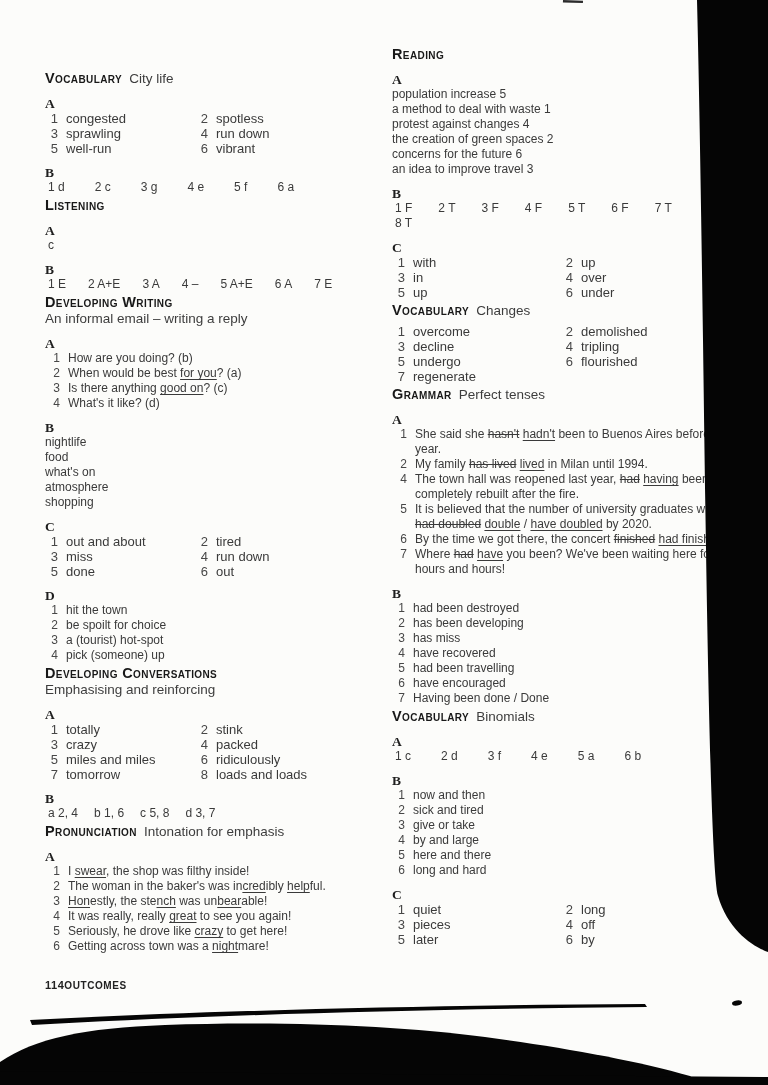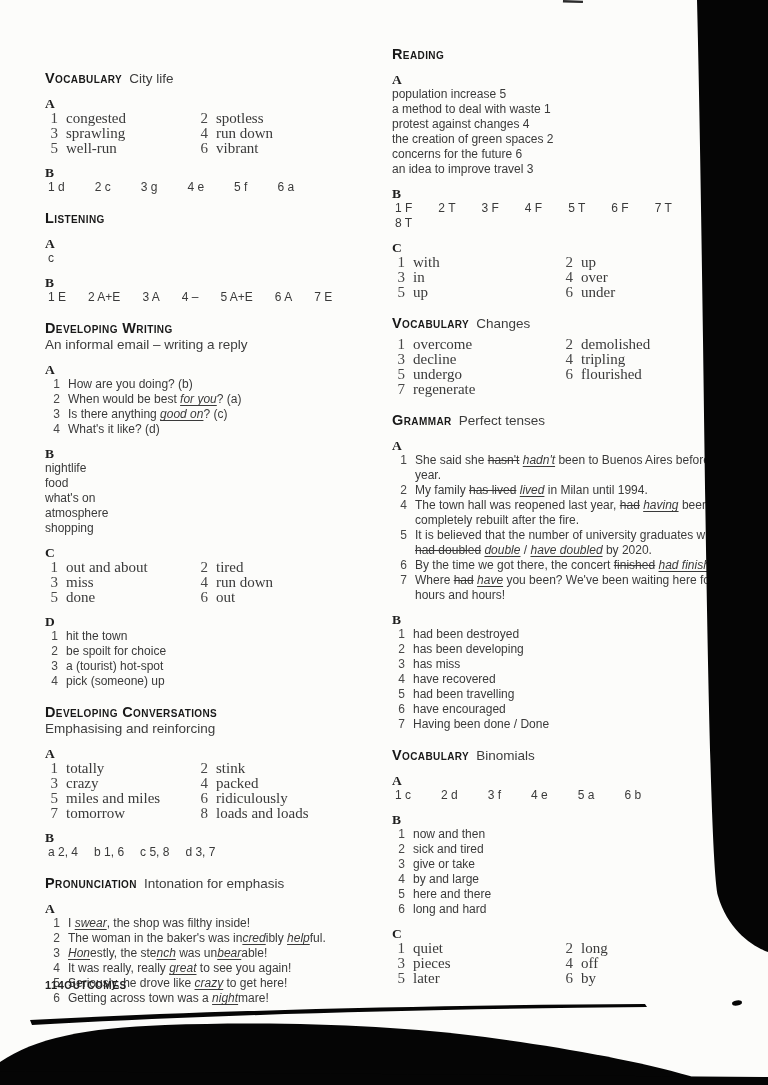--- a/index.html
+++ b/index.html
@@ -5,39 +5,39 @@
   html,body{margin:0;padding:0;background:#e9e9e9;}
   .page{
     position:relative;width:768px;height:1085px;margin:0 auto;
     background:#fcfcfa;overflow:hidden;
     font-family:"Liberation Sans","DejaVu Sans",sans-serif;
     color:#3a3a3a;-webkit-font-smoothing:antialiased;
   }
   .col{position:absolute;}
   .unit-title{font-size:18px;font-weight:bold;color:#161616;letter-spacing:.2px;margin-bottom:20px;}
   section{display:block;}
-  .sec{margin-top:15px;}
+  .sec{margin-top:2px;}
   .sec-head{font-size:14.5px;font-weight:bold;color:#181818;font-variant:small-caps;letter-spacing:.4px;line-height:17px;}
   .sec-sub{font-variant:normal;font-weight:normal;font-size:13.5px;color:#3d3d3d;letter-spacing:0;margin-left:7px;}
   .sec-subline{font-variant:normal;font-weight:normal;font-size:13.5px;color:#3d3d3d;line-height:16px;}
   .part-label{font-family:"Liberation Serif","DejaVu Serif",serif;font-weight:bold;font-size:13.5px;color:#1f1f1f;margin-top:9px;line-height:15px;}
-  .pairs{display:grid;grid-template-columns:150px 1fr;font-size:15px;line-height:15px;padding-left:3px;font-family:Liberation Serif, serif;}
+  .pairs{display:grid;grid-template-columns:150px 1fr;font-size:13px;line-height:15px;padding-left:3px;}
   .plain-lines{font-size:12px;line-height:15px;}
   .item{white-space:nowrap;}
   .num{display:inline-block;min-width:10px;text-align:right;margin-right:8px;color:#474747;}
   .inline-list{font-size:12px;line-height:15px;padding-left:3px;}
   .inline-list span{margin-right:30px;}
   .inline-list.tight span{margin-right:22px;}
   .inline-list.tighter span{margin-right:16px;}
   .inline-list.wide span{margin-right:26px;}
   .num-item{display:flex;font-size:12px;line-height:15px;padding-left:3px;}
   .num-item .num{flex:0 0 12px;}
   .num-item .txt{white-space:pre-line;}
   .st{text-decoration:line-through;text-decoration-thickness:1px;}
-  .un{text-decoration:underline;text-underline-offset:1.5px;text-decoration-thickness:1px;font-style:italic;}
+  .un{text-decoration:underline;text-underline-offset:1.5px;text-decoration-thickness:1px;}
   .footer{position:absolute;left:45px;top:979px;font-size:11px;color:#222;display:flex;align-items:baseline;}
   .footer .pg{font-weight:bold;letter-spacing:.5px;}
   .footer .bk{font-weight:bold;font-size:10px;letter-spacing:.6px;}
   .artifacts{position:absolute;left:0;top:0;width:768px;height:1085px;pointer-events:none;z-index:9;}
 </style>
 </head>
 <body>
 
 <div class="page">
 

